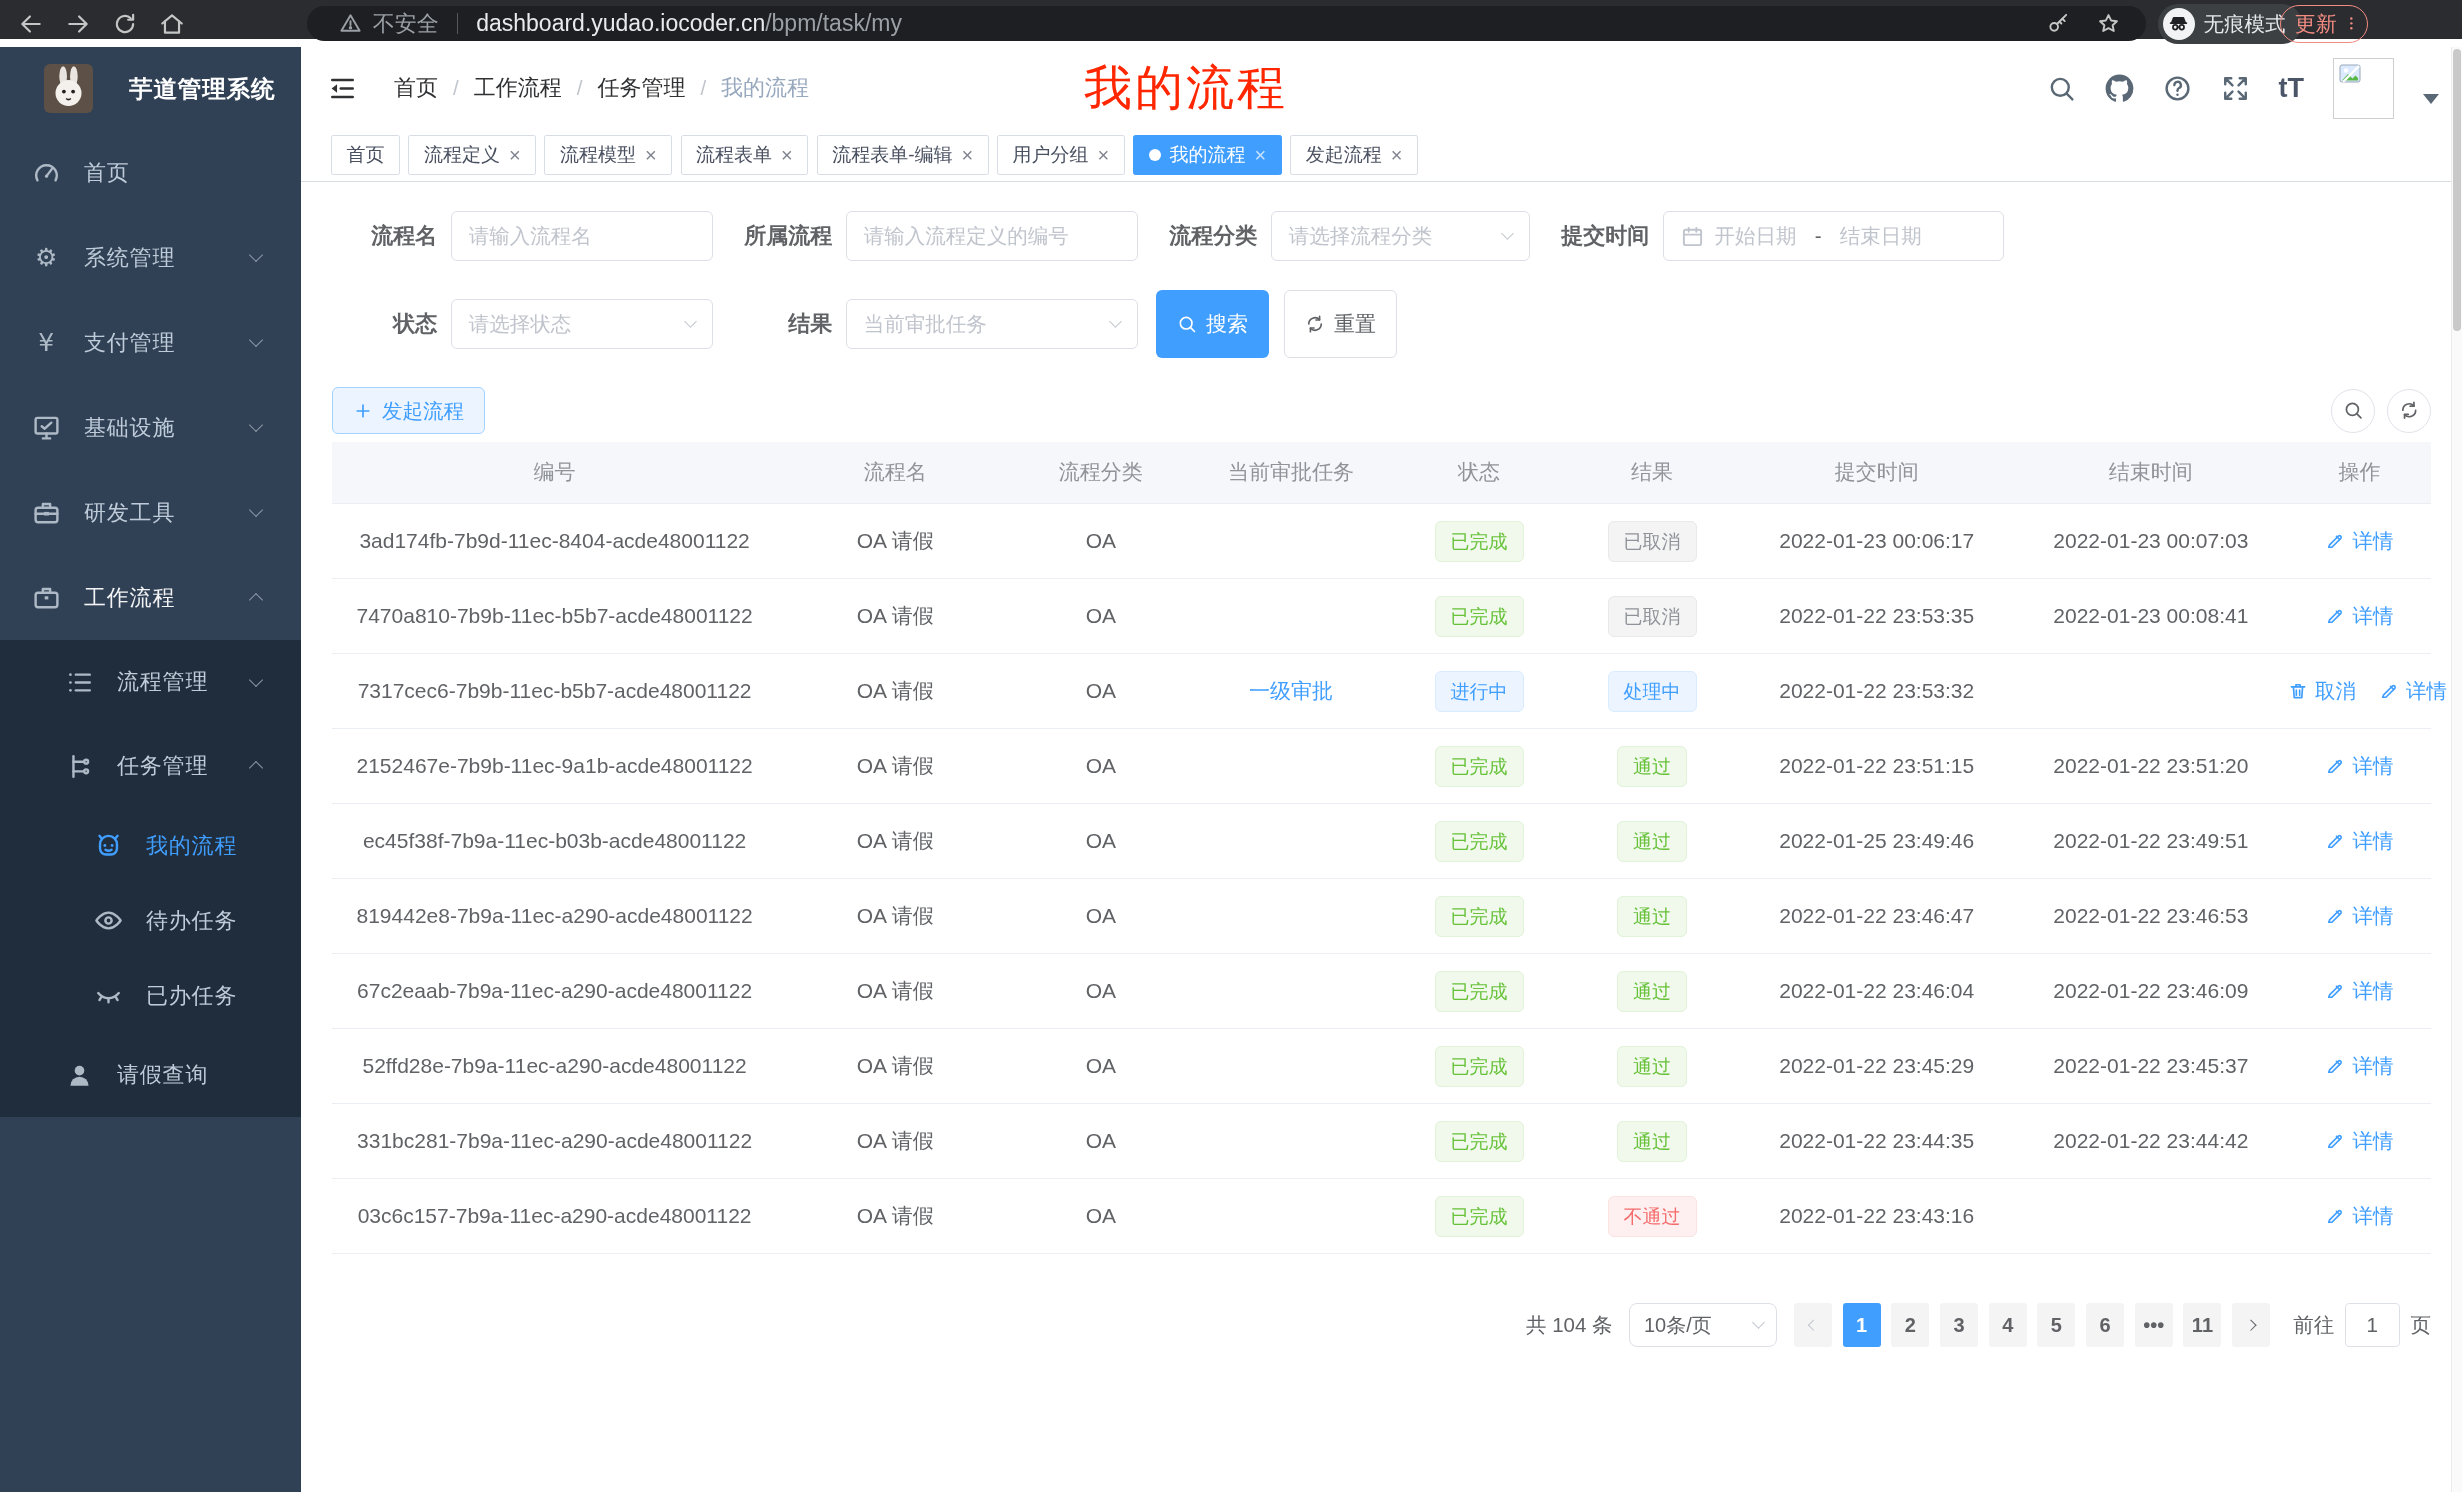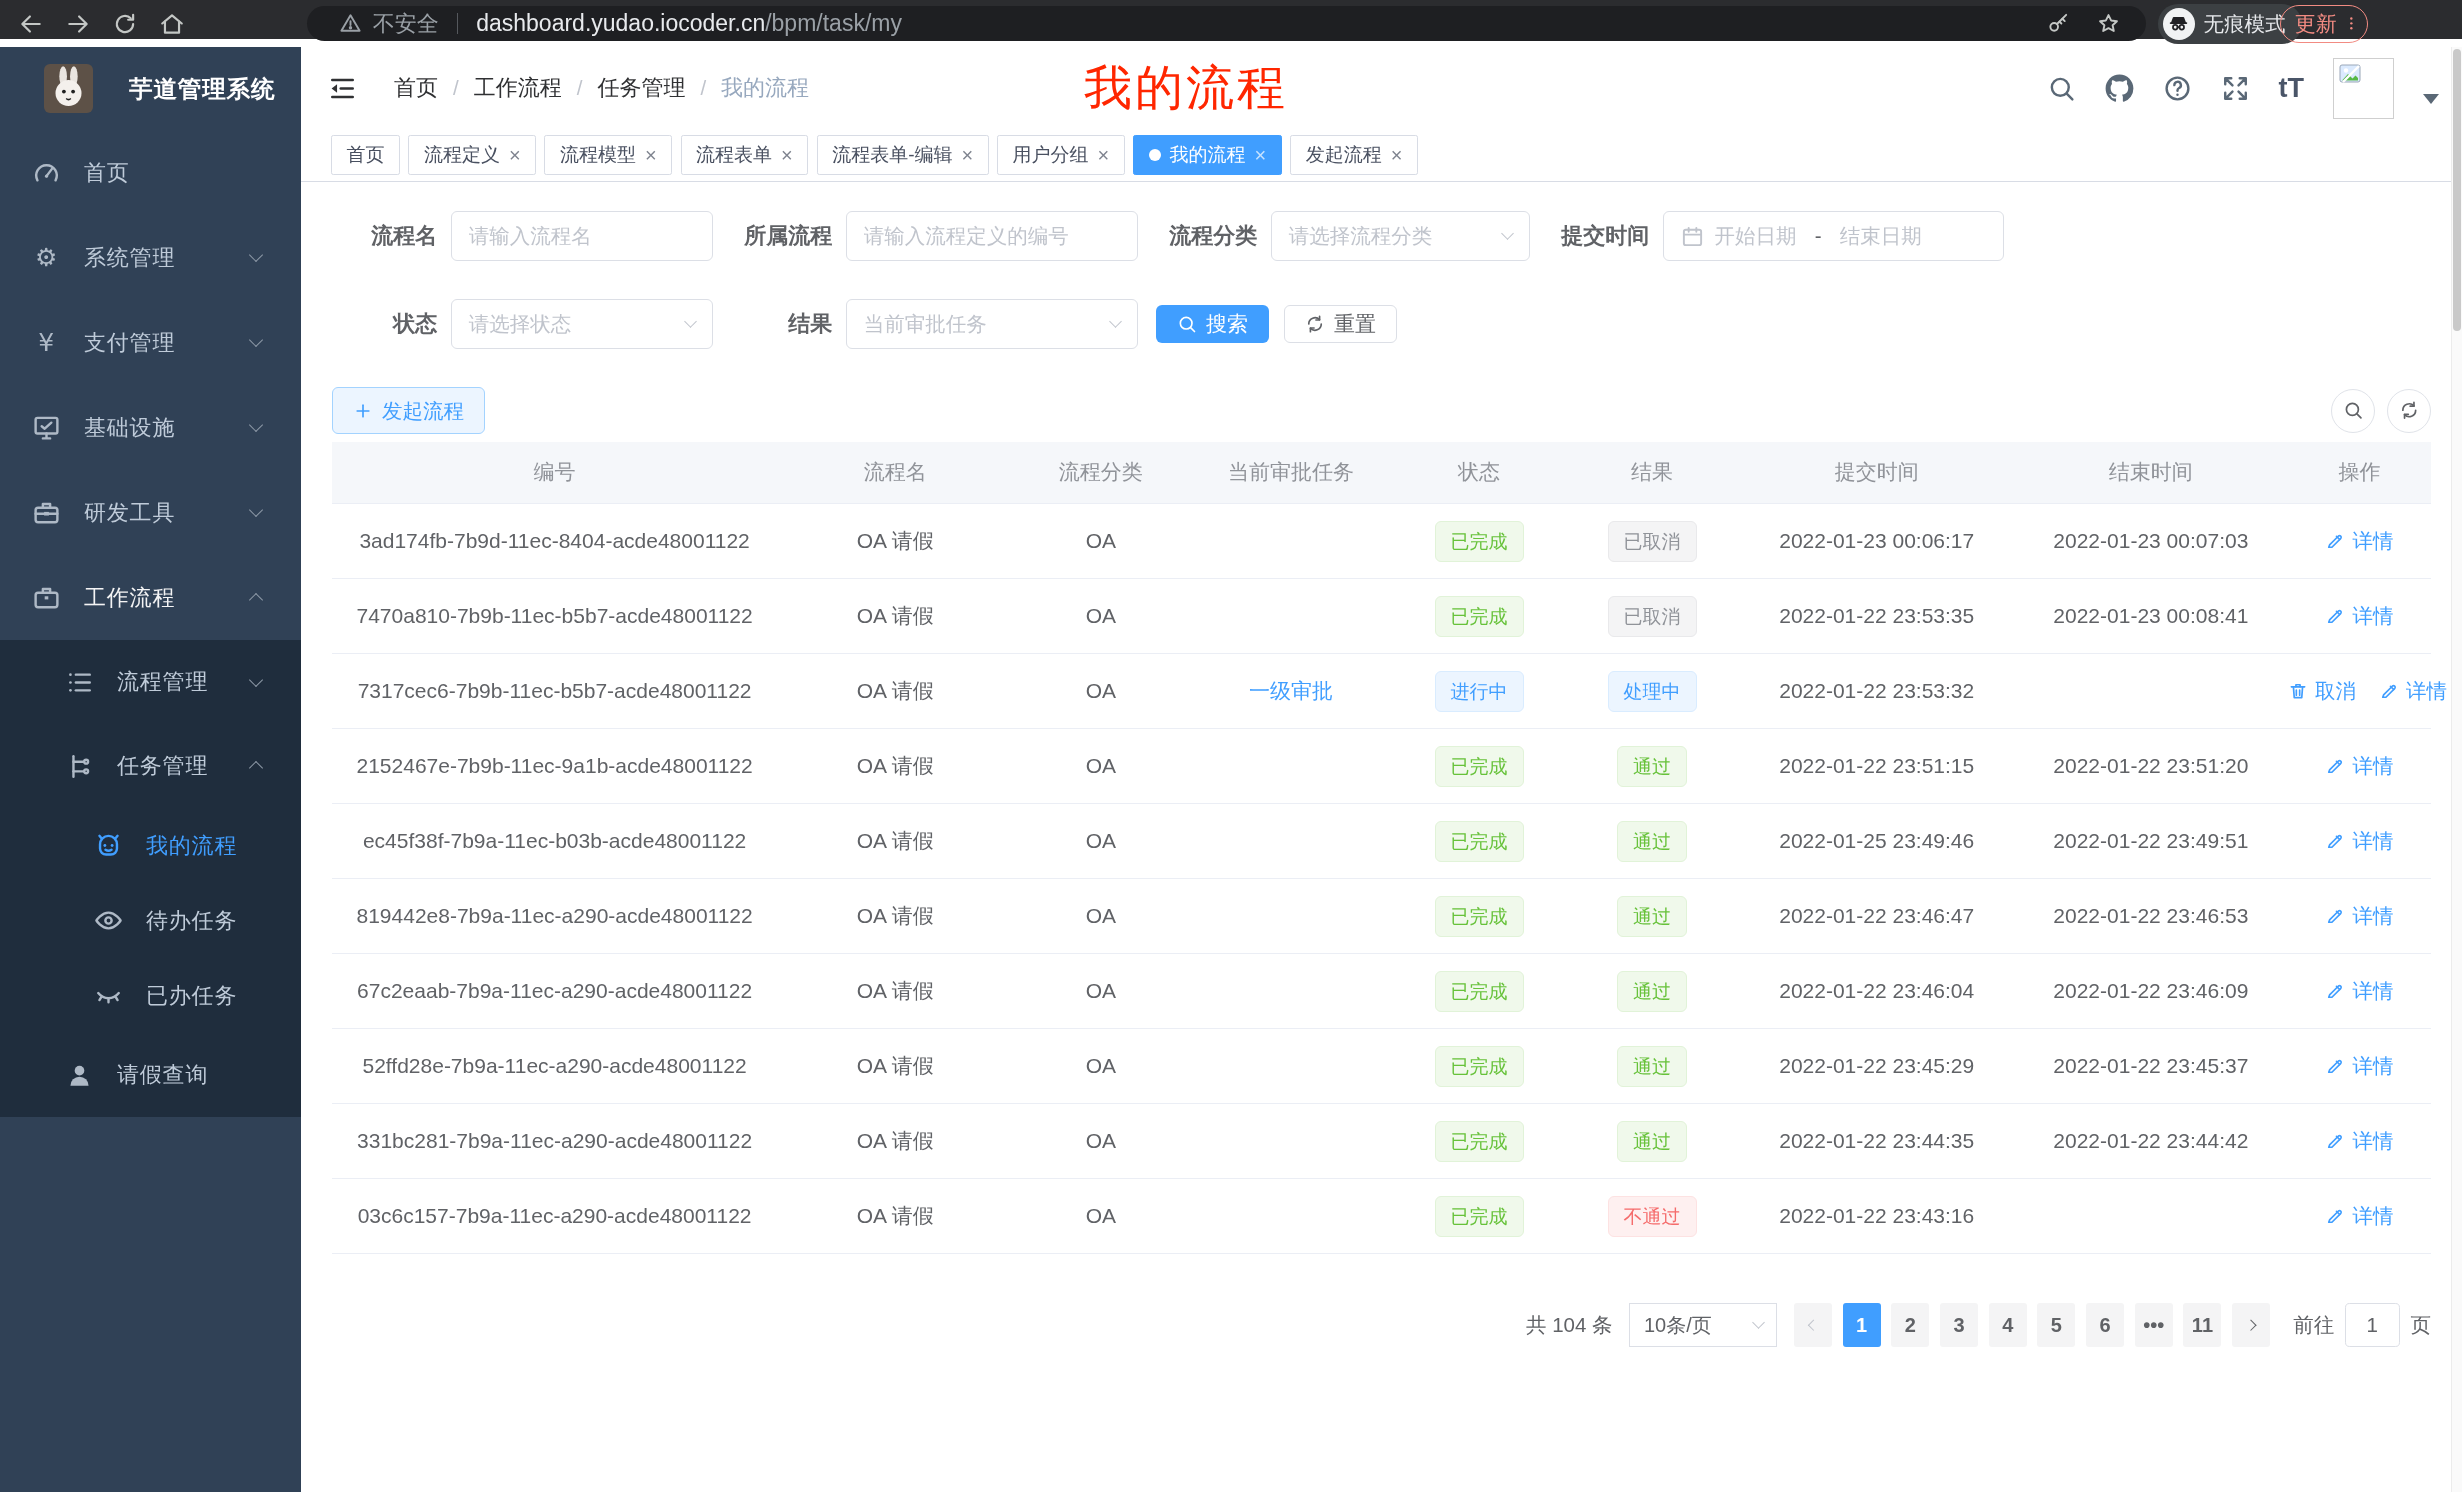--- a/index.html
+++ b/index.html
@@ -79,21 +79,21 @@
   .f-label{width:119px;text-align:right;padding-right:13.7px;font-size:22px;font-weight:700;color:#606266;flex:none;white-space:nowrap}
   .f-label.w2{width:133px}
   .f-box{height:50px;border:0.8px solid #dcdfe6;border-radius:6px;display:flex;align-items:center;padding:0 16.7px;font-size:20.5px;color:#c0c4cc;background:#fff;flex:none}
   input.f-box{color:#606266}
   input.f-box::placeholder{color:#c0c4cc}
   .sel{justify-content:space-between;cursor:pointer}
   .sel-chev{width:9px;height:9px;border-right:1.5px solid #c0c4cc;border-bottom:1.5px solid #c0c4cc;transform:rotate(45deg);margin-top:-4.6px}
   .daterange{gap:10.7px}
   .daterange [data-icon]{width:23px;height:23px;color:#c0c4cc}
   .dr-sep{color:#606266;margin:0 7.6px}
-  .btn{height:38px;border-radius:6px;display:inline-flex;align-items:center;gap:9px;font-size:21px;cursor:pointer;border:0.8px solid transparent;padding:0 20px;white-space:nowrap}
+  .btn{height:68px;border-radius:6px;display:inline-flex;align-items:center;gap:9px;font-size:21px;cursor:pointer;border:0.8px solid transparent;padding:0 20px;white-space:nowrap}
   .btn [data-icon]{width:20px;height:20px}
   .btn-search{background:var(--accent,#409eff);color:#fff;margin-left:18px}
   .btn-reset{background:#fff;border-color:#dcdfe6;color:#606266;margin-left:15px}
 
   
   .toolbar{display:flex;align-items:center;height:47px;margin-bottom:7.6px}
   .btn-create{height:47px;padding:0 20px;background:var(--primary_bg,#ecf5ff);border:0.8px solid #a3d3ff;color:var(--accent,#409eff);border-radius:6px;display:inline-flex;align-items:center;gap:9px;font-size:20.5px;cursor:pointer}
   .btn-create [data-icon]{width:20px;height:20px}
   .circles{margin-left:auto;display:flex;gap:12px}
   .circle-btn{width:44px;height:44px;border:0.8px solid #e0e3e9;border-radius:50%;display:flex;align-items:center;justify-content:center;color:#606266;background:#fff;cursor:pointer}
@@ -109,21 +109,21 @@
   .badge.primary{color:var(--primary_text,#409eff);background:var(--primary_bg,#ecf5ff);border-color:#d9ecff}
   .badge.danger{color:var(--danger_text,#f56c6c);background:var(--danger_bg,#fef0f0);border-color:#fde2e2}
   .task-link{color:var(--accent,#409eff);cursor:pointer}
   .actions{display:inline-flex;gap:23px}
   .link{color:var(--accent,#409eff);display:inline-flex;align-items:center;gap:7px;font-size:20.5px;cursor:pointer;white-space:nowrap}
   .link [data-icon]{width:20px;height:20px}
 
   
   .pagination{display:flex;align-items:center;justify-content:flex-end;margin-top:49px;font-size:20.5px;color:#606266}
   .pg-total{margin-right:16.7px;white-space:nowrap}
-  .pg-size{width:148px;height:44px;border:0.8px solid #dcdfe6;border-radius:0;display:flex;align-items:center;justify-content:space-between;padding:0 13.7px;font-size:20px;margin-right:6px;cursor:pointer;color:#606266}
+  .pg-size{width:148px;height:44px;border:0.8px solid #dcdfe6;border-radius:8px;display:flex;align-items:center;justify-content:space-between;padding:0 13.7px;font-size:20px;margin-right:6px;cursor:pointer;color:#606266}
   .pg-btn{min-width:38px;height:44px;border-radius:3px;background:#f4f4f5;display:flex;align-items:center;justify-content:center;margin-left:10.7px;font-size:20px;font-weight:600;cursor:pointer;padding:0 4.6px}
   .pg-btn.active{background:var(--accent,#409eff);color:#fff}
   .pg-btn.prev{color:#c0c4cc}
   .pg-arrow{width:8.4px;height:8.4px;border-right:1.9px solid currentColor;border-bottom:1.9px solid currentColor}
   .pg-arrow.l{transform:rotate(135deg)}
   .pg-arrow.r{transform:rotate(-45deg)}
   .pg-goto{margin-left:23px;display:flex;align-items:center;gap:10.7px;white-space:nowrap}
   .pg-input{width:55px;height:44px;border:0.8px solid #dcdfe6;border-radius:4.6px;text-align:center;font-size:20.5px;color:#606266}
 </style>
 </head>

